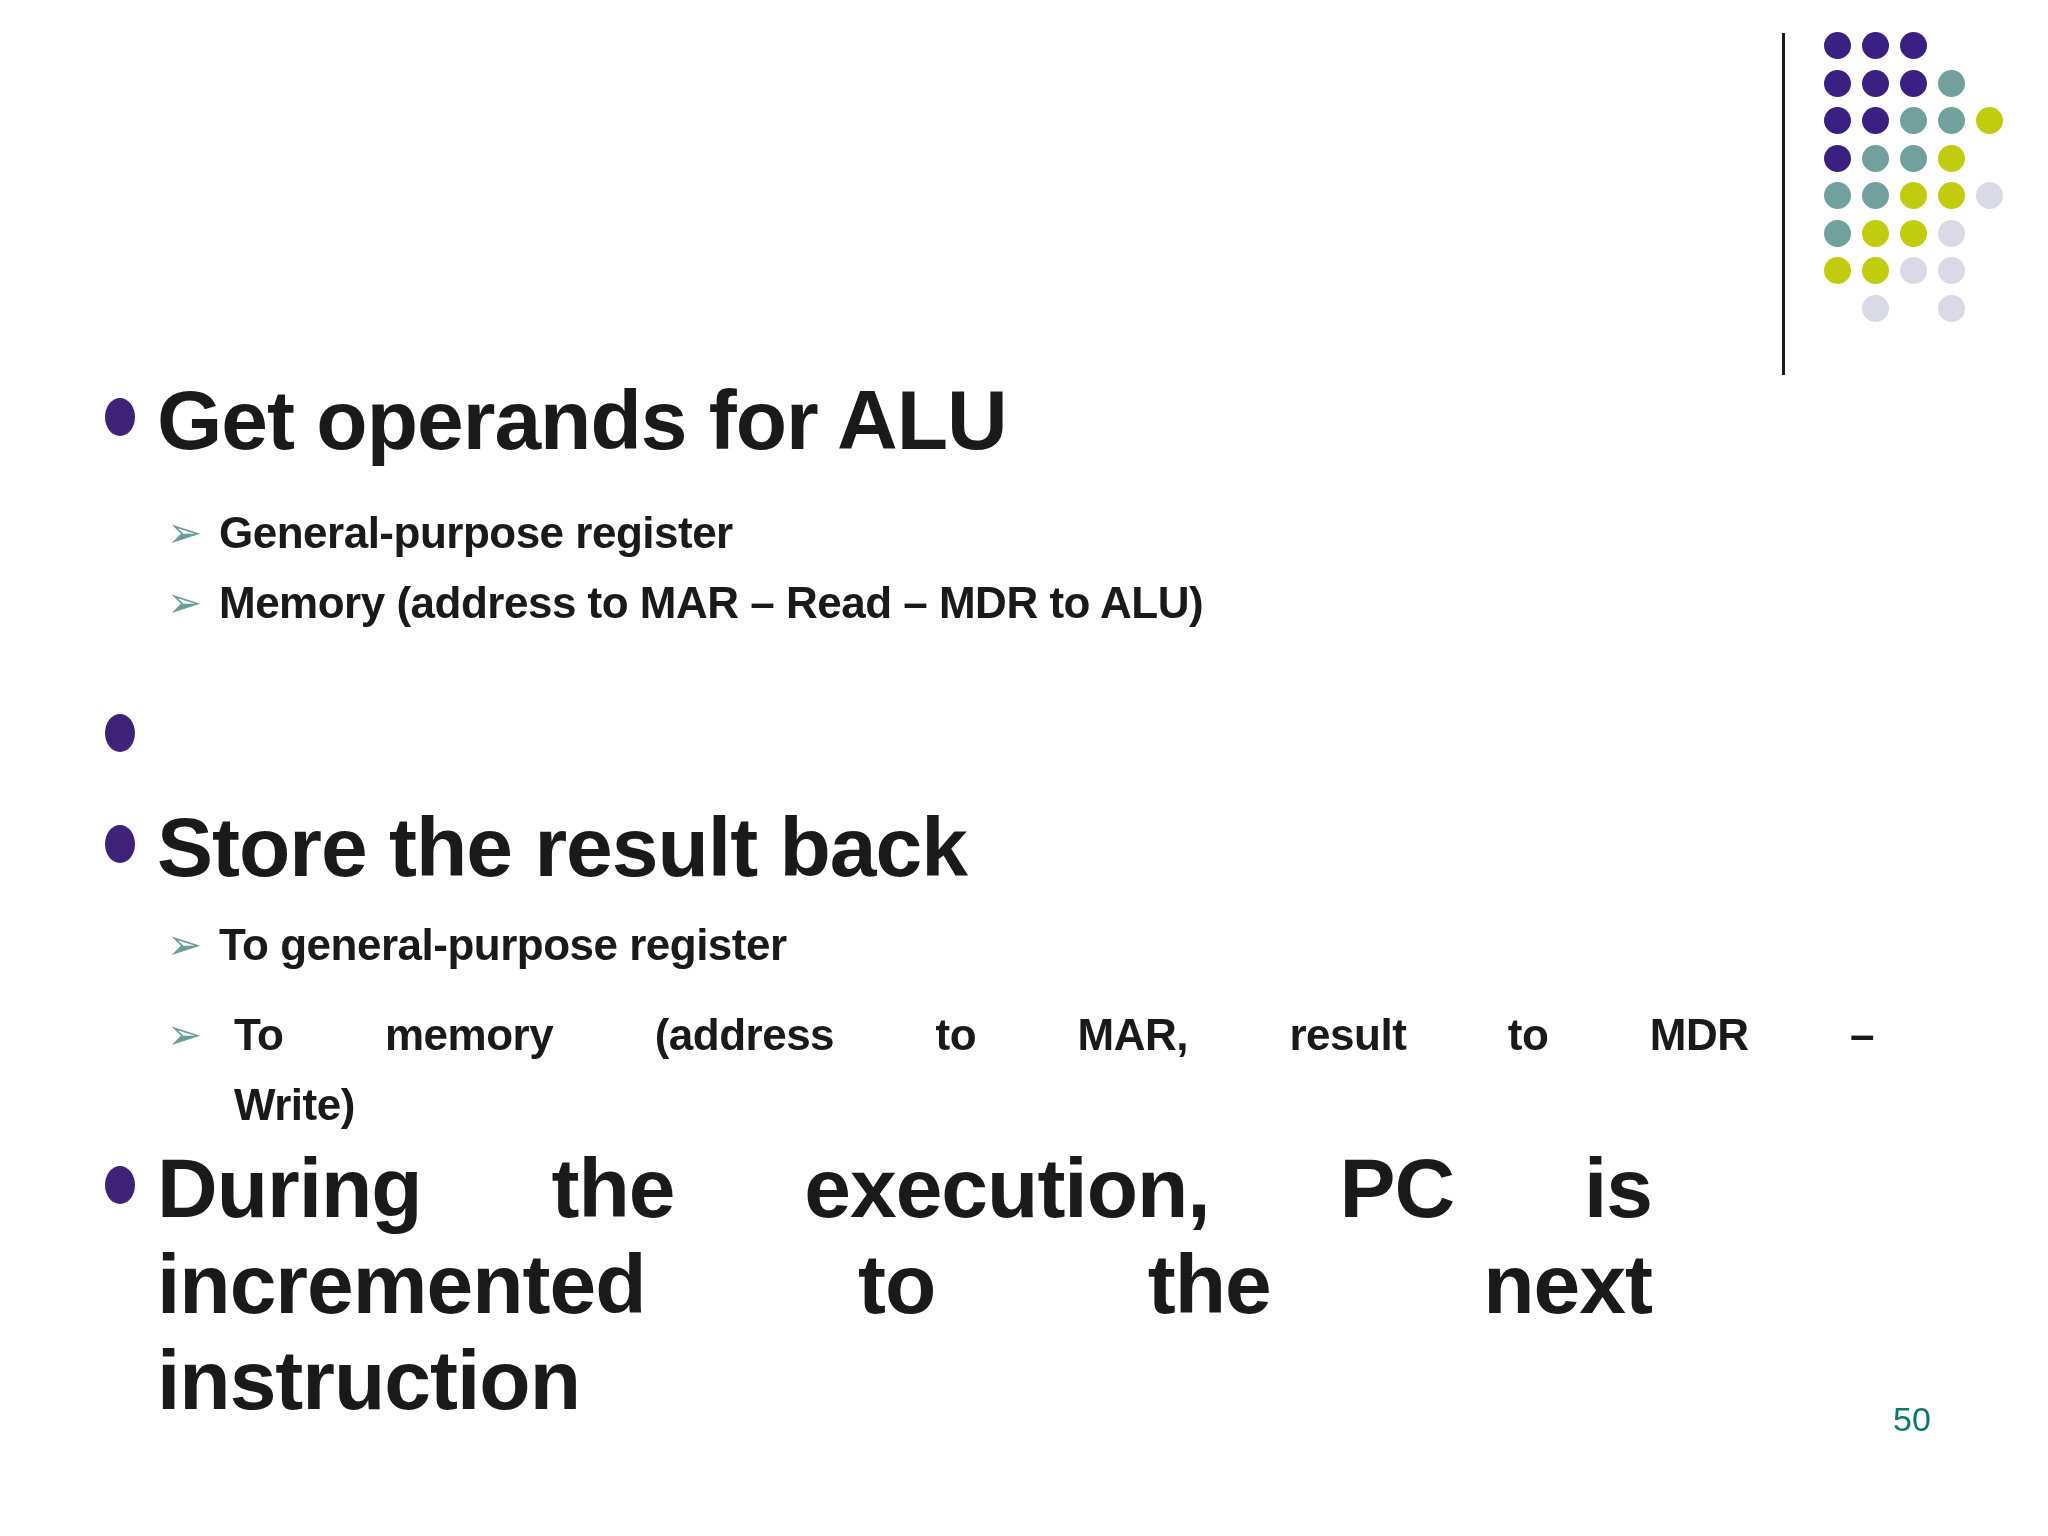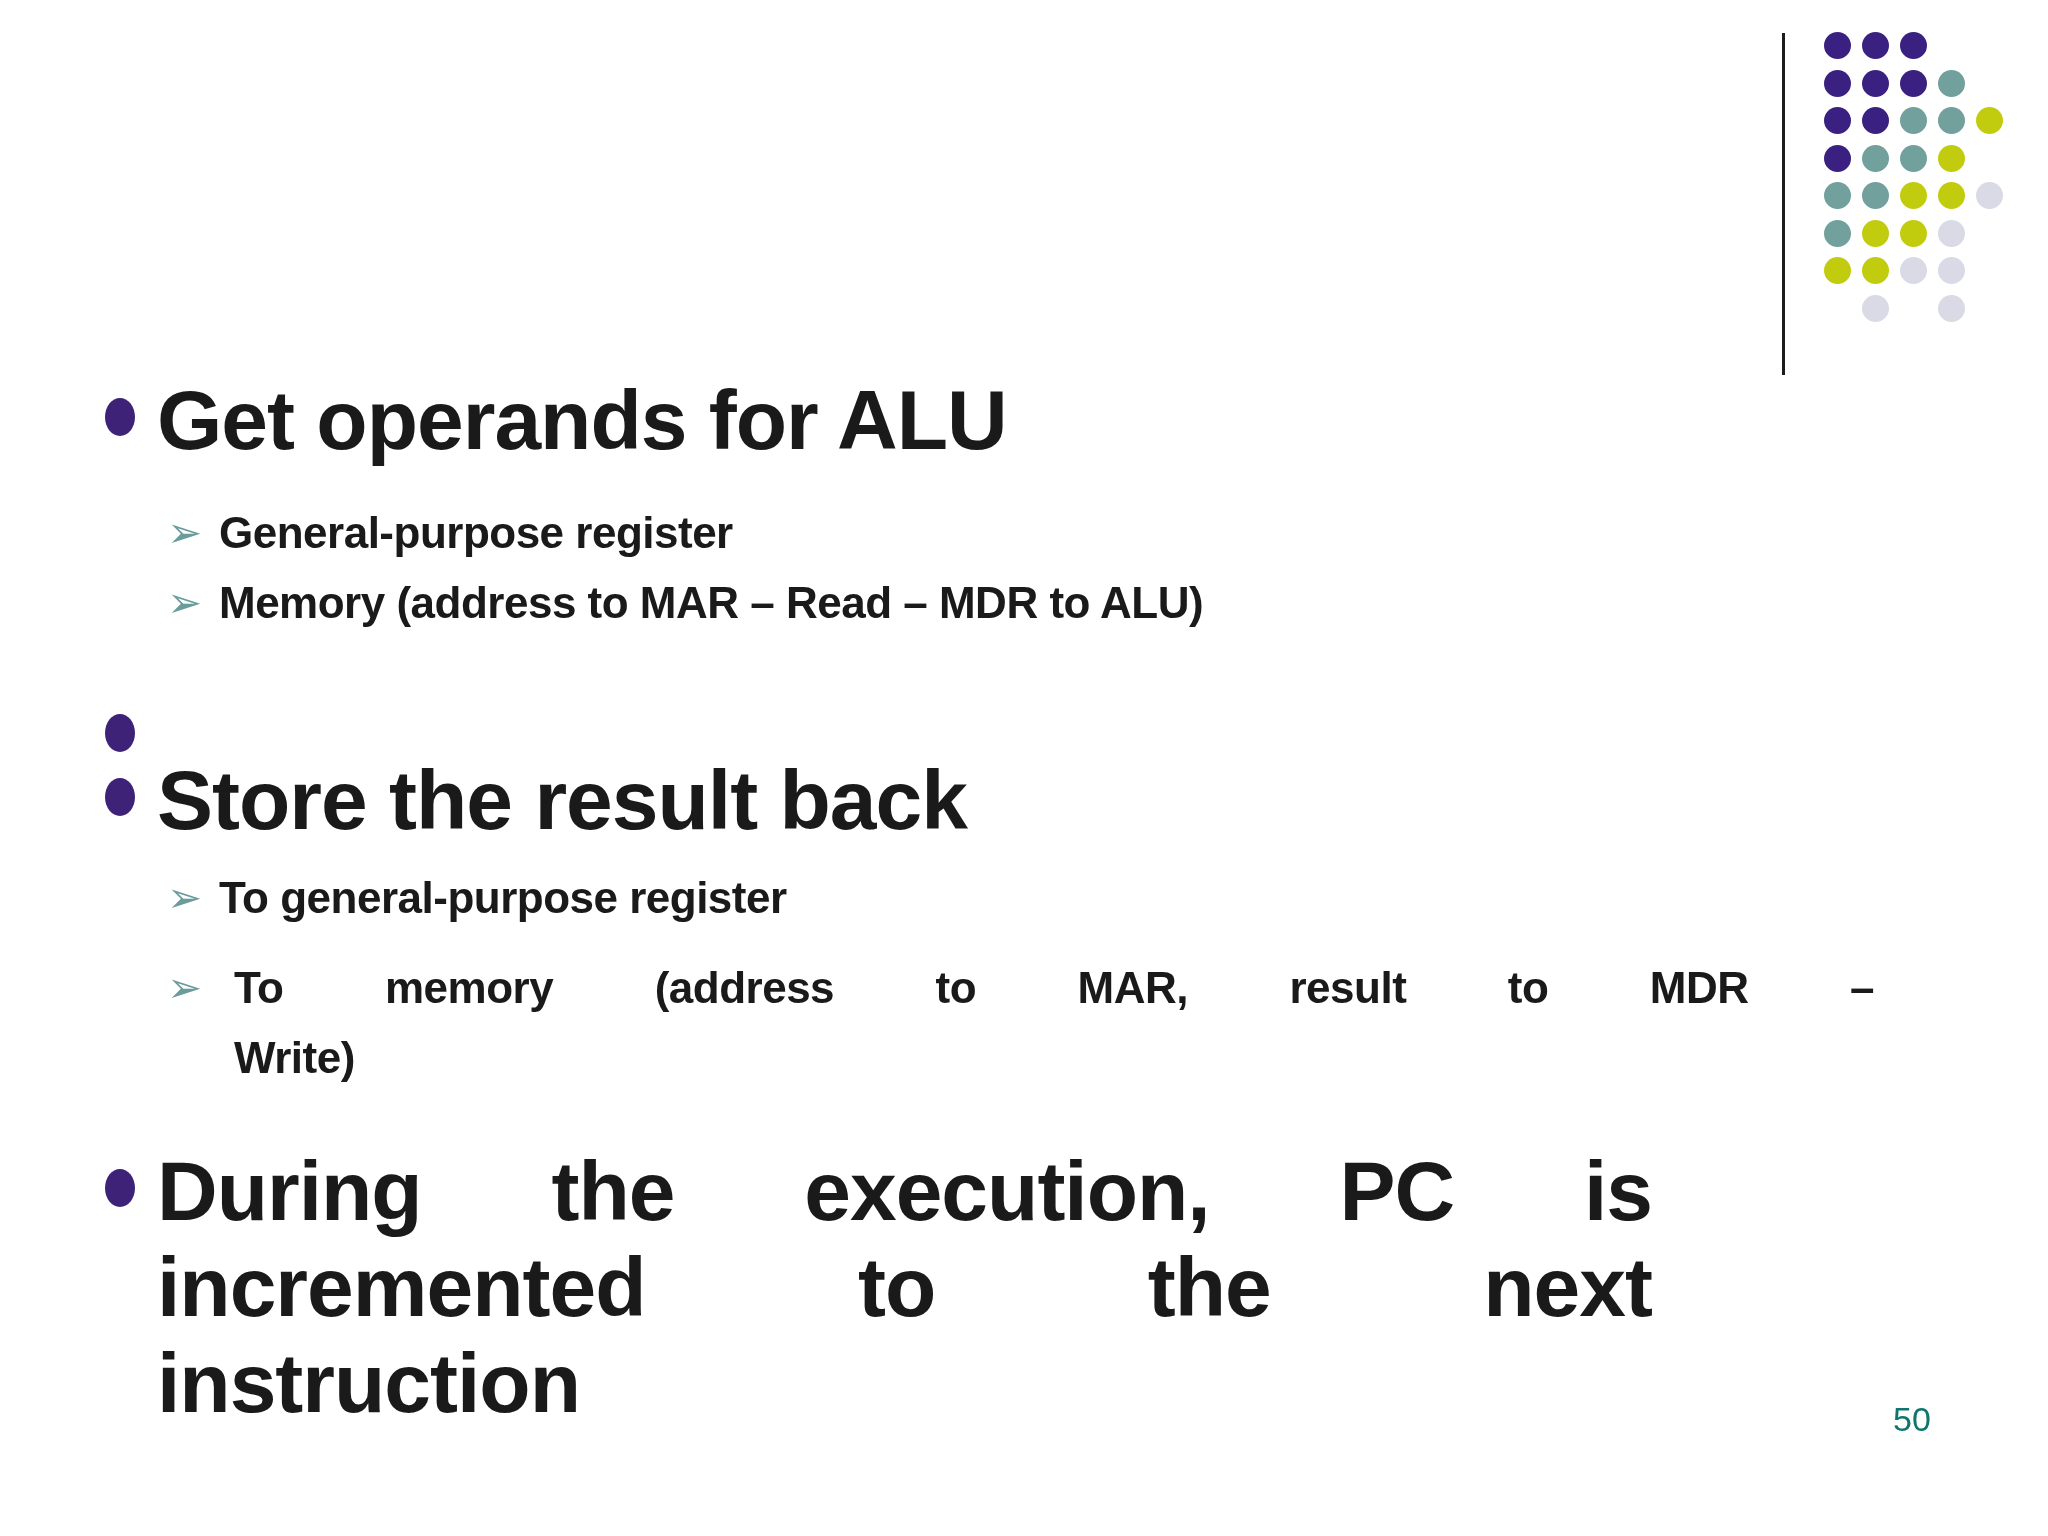--- a/index.html
+++ b/index.html
@@ -34,24 +34,24 @@
 
   .nowrap .line { white-space: nowrap; }
 
   .justified .line { text-align: justify; text-align-last: justify; }
   .justified .line:last-child { text-align-last: left; }
 
   .m-b1  { margin-top: 0; }
   .m-sb1 { margin-top: 30px; }
   .m-sb2 { margin-top: 0; }
   .m-b2  { margin-top: 50px; }
-  .m-b3  { }
+  .m-b3  { margin-top: 47px; }
   .m-sb3 { margin-top: 15px; }
   .m-sb4 { margin-top: 20px; }
-  .m-b4  { margin-top: 50px; }
+  .m-b4  { }
 
   .w-sb4 { width: 1640px; margin-left: 15px; }
   .w-b4  { width: 1495px; }
 
   .page-number { position: absolute; left: 1893px; top: 1400px;
                  font-size: 34px; color: #0f766e; }
 </style>
 </head>
 <body>
 

